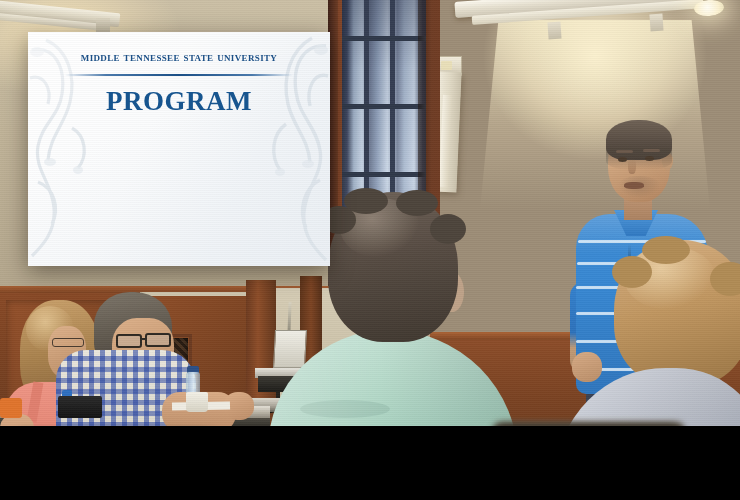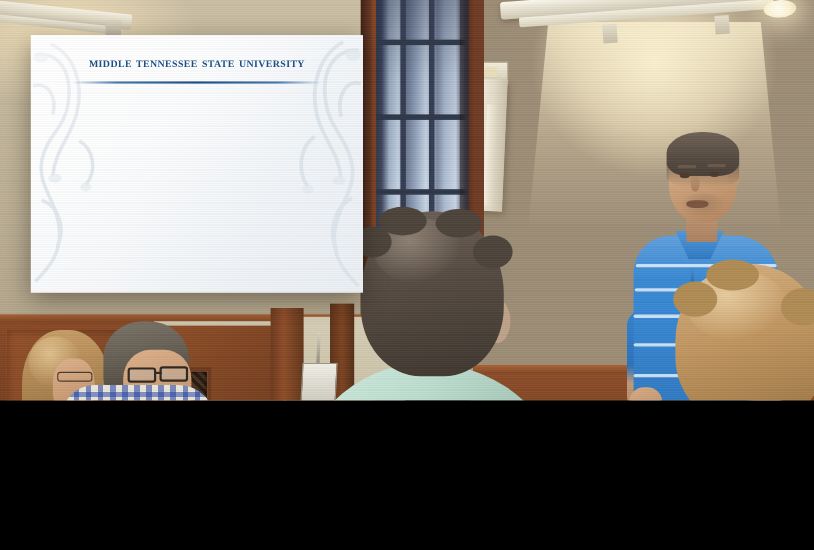--- a/index.html
+++ b/index.html
@@ -1,17 +1,17 @@
 <!DOCTYPE html>
 <html><head>
 <meta charset="utf-8">
 <style>
   html,body{margin:0;padding:0;background:#000;}
   .scene{
-    position:relative;width:740px;height:364px;overflow:hidden;
+    position:relative;width:740px;height:426px;overflow:hidden;
     font-family:"Liberation Serif",serif;
     background:#9d8d77;
   }
   .layer{position:absolute;}
 
   
   .wall-main{
     left:0;top:0;width:740px;height:500px;
     background:
       radial-gradient(ellipse 300px 200px at 560px 70px, rgba(255,242,205,.85) 0%, rgba(255,240,200,.35) 45%, rgba(255,235,190,0) 75%),
@@ -623,19 +623,20 @@
         <ellipse cx="44" cy="132" rx="6" ry="4"></ellipse>
         <ellipse cx="16" cy="140" rx="5" ry="4"></ellipse>
       </g>
     </svg>
 
     <div class="layer poster-sheen"></div>
 
     <div class="poster-inner">
       <div class="p-uni">Middle Tennessee State University</div>
       <div class="p-rule"></div>
+      <div class="p-big p-l3">Program</div>
     </div>
   </div>
 
   <div class="layer photo-vignette"></div>
   <div class="layer photo-grain"></div>
 
 </div>
 
 </body></html>

